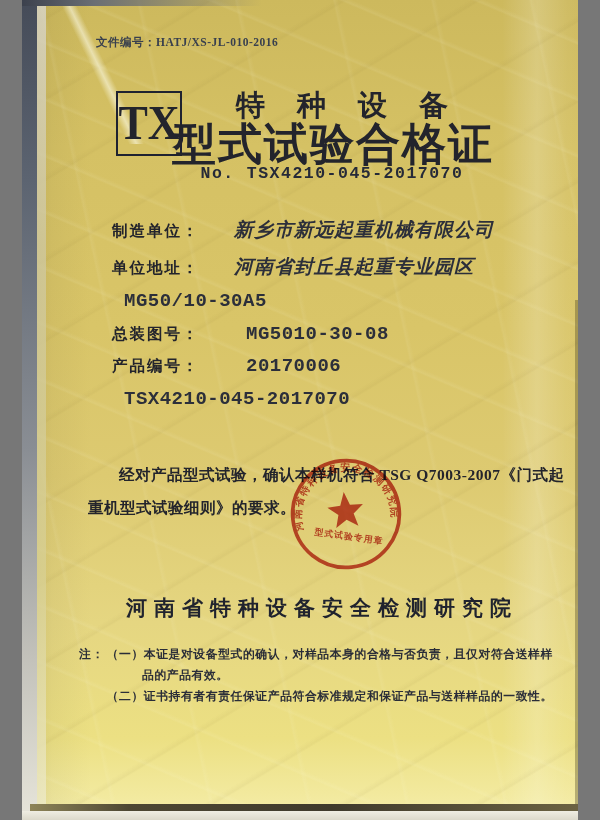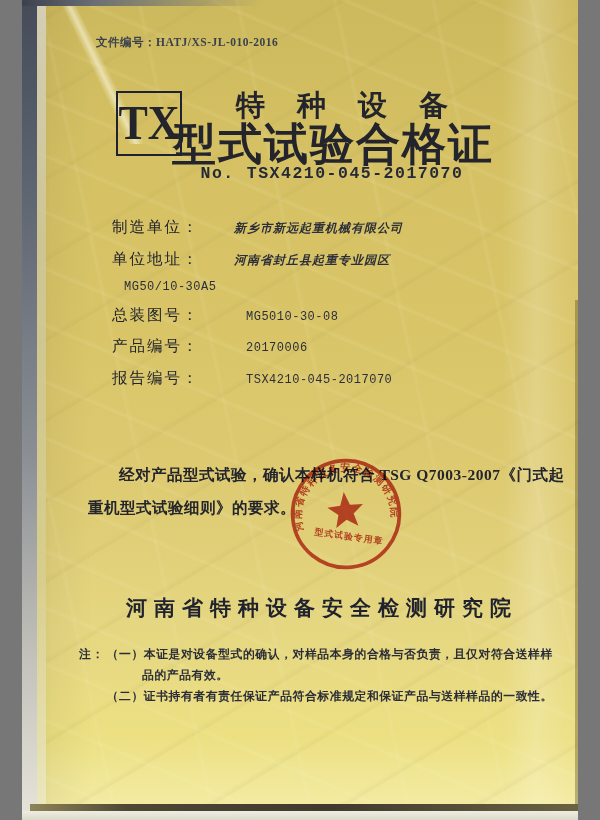--- a/index.html
+++ b/index.html
@@ -45,24 +45,24 @@
   .cat-title{position:absolute;left:175px;top:86px;width:290px;text-align:center;
     font-size:29px;font-weight:bold;letter-spacing:32px;text-indent:32px;white-space:nowrap;}
   .main-title{position:absolute;left:150px;top:115px;width:320px;text-align:center;
     font-size:44px;font-weight:bold;letter-spacing:2px;white-space:nowrap;}
   .cert-no{position:absolute;left:0;top:164px;width:620px;text-align:center;
     font-size:16.5px;font-weight:bold;letter-spacing:1.5px;font-family:"Liberation Mono","DejaVu Sans Mono",monospace;color:#262a38;}
   .cert-no .sp{display:inline-block;width:12px;}
 
   .fields{position:absolute;left:90px;top:217px;}
   .frow{display:flex;margin-bottom:10.6px;align-items:baseline;}
-  .flabel{font-size:15.5px;font-weight:normal;letter-spacing:2px;width:122px;flex:none;}
-  .fvalue{font-size:12px;font-weight:bold;letter-spacing:1px;color:#2c2f3a;}
+  .flabel{font-size:15.5px;font-weight:bold;letter-spacing:2px;width:122px;flex:none;}
+  .fvalue{font-size:19px;font-weight:bold;letter-spacing:1px;color:#2c2f3a;}
   .fvalue.script{font-style:italic;font-weight:bold;}
-  .fvalue.mono{font-family:"Liberation Mono","DejaVu Sans Mono",monospace;font-weight:normal;letter-spacing:.5px;padding-left:12px;}
+  .fvalue.mono{font-family:"Liberation Mono","DejaVu Sans Mono",monospace;font-weight:bold;letter-spacing:.5px;padding-left:12px;}
 
   .statement{position:absolute;left:66px;top:458px;width:478px;
     font-size:15.5px;font-weight:bold;line-height:2.15;text-indent:2em;letter-spacing:.5px;}
   .issue{position:absolute;left:95px;top:531px;display:flex;font-size:15.5px;font-weight:bold;}
   .issue .ilabel{letter-spacing:2px;}
   .issue .ivalue{margin-left:42px;letter-spacing:2px;font-family:"Liberation Serif",serif;}
 
   .institution{position:absolute;left:0;top:594px;width:600px;text-align:center;
     font-size:21px;font-weight:bold;letter-spacing:7px;color:#20232e;}
 
@@ -116,21 +116,20 @@
     </div>
     <div class="frow">
       <span class="flabel">总装图号：</span>
       <span class="fvalue mono">MG5010-30-08</span>
     </div>
     <div class="frow">
       <span class="flabel">产品编号：</span>
       <span class="fvalue mono">20170006</span>
     </div>
     <div class="frow">
-      <span class="flabel">报告编号：</span>
       <span class="fvalue mono">TSX4210-045-2017070</span>
     </div>
   </div>
 
   <div class="statement ink">经对产品型式试验，确认本样机符合 TSG Q7003-2007《门式起重机型式试验细则》的要求。</div>
 
 
   <svg class="stamp" viewBox="0 0 100 100" aria-hidden="true">
     <defs>
       <path id="arcTop" d="M 13,64 A 39,39 0 1 1 87,64" fill="none"></path>

